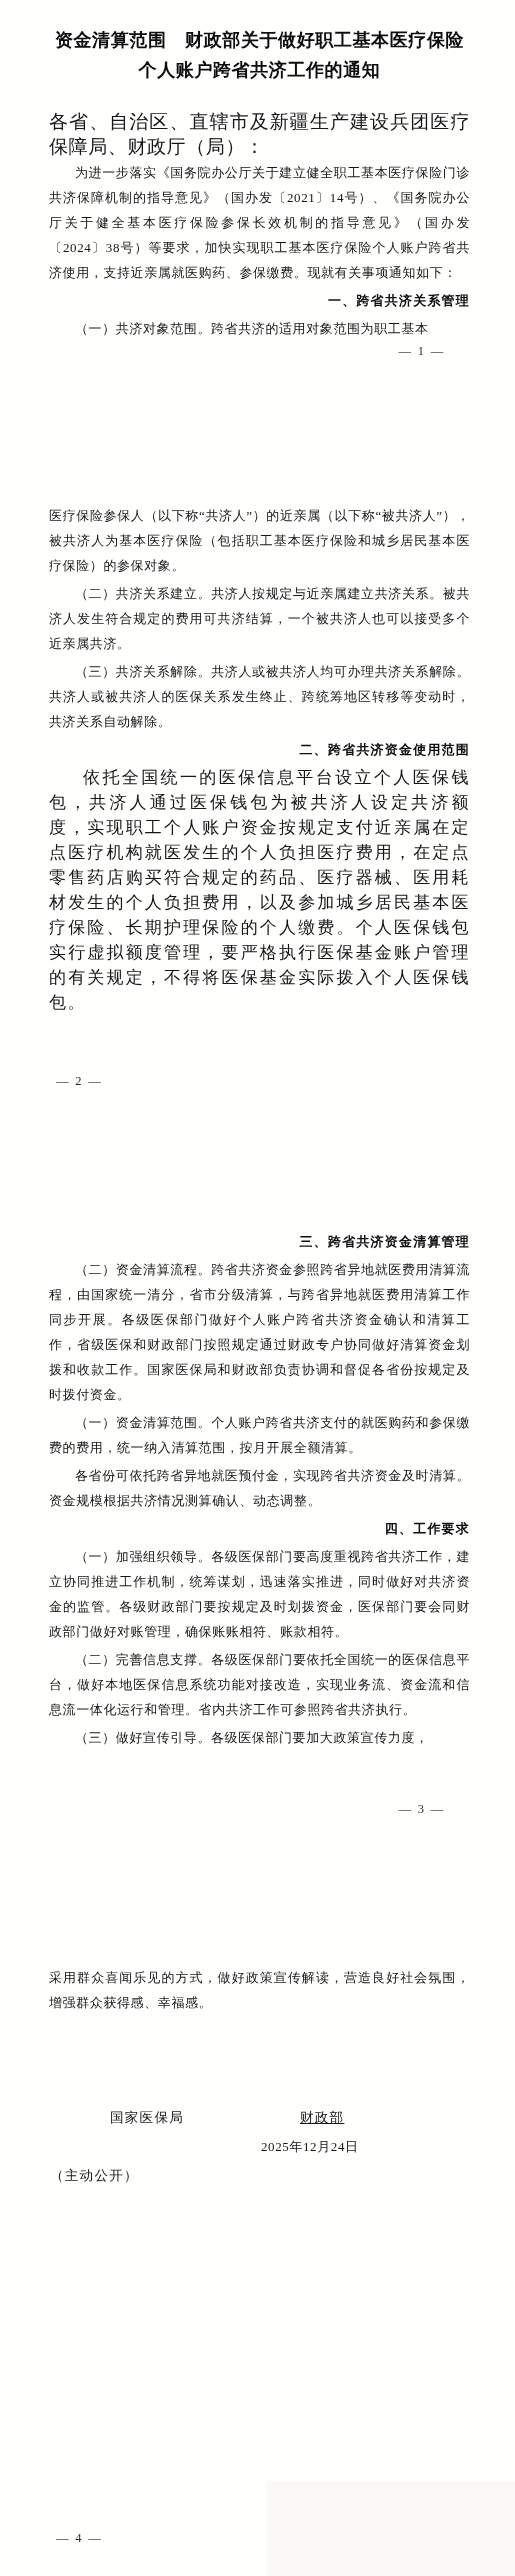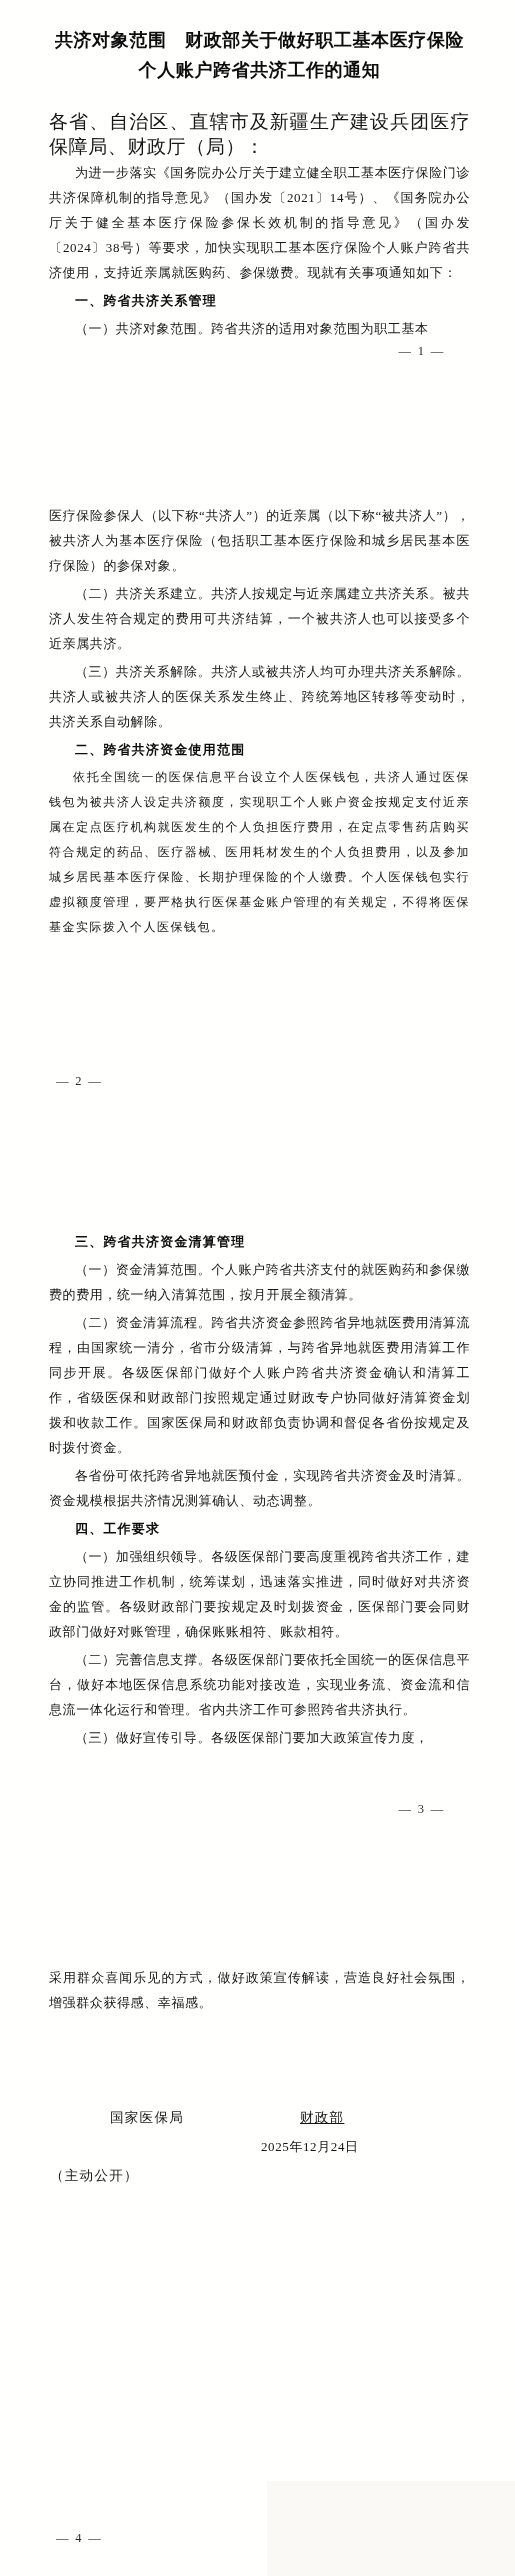--- a/index.html
+++ b/index.html
@@ -27,25 +27,26 @@
 
   .salutation{
     font-size:19px;line-height:25px;letter-spacing:0.6px;
     margin:0 0 1.2px 0;text-align:justify;
   }
   .para{
     font-size:13px;line-height:25px;letter-spacing:0.6px;
     text-align:justify;text-indent:2em;margin:0 0 3px 0;
   }
   .para.no-indent{text-indent:0;}
-  .para.large{font-size:12px;letter-spacing:1.5px;}
+  .para.large{font-size:17px;letter-spacing:1.5px;}
   .heading{
     font-size:13px;line-height:25px;font-weight:700;letter-spacing:1.2px;
     text-indent:2em;margin:0 0 3px 0;color:#0d0d0d;
     font-family:"Liberation Sans","DejaVu Sans",sans-serif;
+    text-align:right;
   }
 
   .page-number{
     position:absolute;font-size:12.5px;letter-spacing:1.8px;color:#2b2b2b;white-space:nowrap;
   }
   .align-right{right:71px;}
   .align-left{left:56px;}
   .page-1 .page-number{top:344px;}
   .page-2 .page-number{top:700px;}
   .page-3 .page-number{top:699px;}
@@ -62,41 +63,41 @@
     background:#f8f4ec;opacity:.55;pointer-events:none;
   }
 </style>
 </head>
 <body>
 
 <div class="doc" id="doc">
   <div class="scan-tint"></div>
 <div class="page page-1">
       <div class="doc-title">
-        <div class="title-line">共济对象范围　财政部关于做好职工基本医疗保险</div>
+        <div class="title-line">资金清算范围　财政部关于做好职工基本医疗保险</div>
         <div class="title-line">个人账户跨省共济工作的通知</div>
       </div>
       <div class="salutation">各省、自治区、直辖市及新疆生产建设兵团医疗保障局、财政厅（局）：</div>
       <div class="para">为进一步落实《国务院办公厅关于建立健全职工基本医疗保险门诊共济保障机制的指导意见》（国办发〔2021〕14号）、《国务院办公厅关于健全基本医疗保险参保长效机制的指导意见》（国办发〔2024〕38号）等要求，加快实现职工基本医疗保险个人账户跨省共济使用，支持近亲属就医购药、参保缴费。现就有关事项通知如下：</div>
       <div class="heading">一、跨省共济关系管理</div>
       <div class="para">（一）共济对象范围。跨省共济的适用对象范围为职工基本</div>
       <div class="page-number align-right">— 1 —</div>
     </div>
     <div class="page page-2">
       <div class="para no-indent">医疗保险参保人（以下称“共济人”）的近亲属（以下称“被共济人”），被共济人为基本医疗保险（包括职工基本医疗保险和城乡居民基本医疗保险）的参保对象。</div>
       <div class="para">（二）共济关系建立。共济人按规定与近亲属建立共济关系。被共济人发生符合规定的费用可共济结算，一个被共济人也可以接受多个近亲属共济。</div>
       <div class="para">（三）共济关系解除。共济人或被共济人均可办理共济关系解除。共济人或被共济人的医保关系发生终止、跨统筹地区转移等变动时，共济关系自动解除。</div>
       <div class="heading">二、跨省共济资金使用范围</div>
       <div class="para large">依托全国统一的医保信息平台设立个人医保钱包，共济人通过医保钱包为被共济人设定共济额度，实现职工个人账户资金按规定支付近亲属在定点医疗机构就医发生的个人负担医疗费用，在定点零售药店购买符合规定的药品、医疗器械、医用耗材发生的个人负担费用，以及参加城乡居民基本医疗保险、长期护理保险的个人缴费。个人医保钱包实行虚拟额度管理，要严格执行医保基金账户管理的有关规定，不得将医保基金实际拨入个人医保钱包。</div>
       <div class="page-number align-left">— 2 —</div>
     </div>
     <div class="page page-3">
       <div class="heading">三、跨省共济资金清算管理</div>
+      <div class="para">（二）资金清算流程。跨省共济资金参照跨省异地就医费用清算流程，由国家统一清分，省市分级清算，与跨省异地就医费用清算工作同步开展。各级医保部门做好个人账户跨省共济资金确认和清算工作，省级医保和财政部门按照规定通过财政专户协同做好清算资金划拨和收款工作。国家医保局和财政部负责协调和督促各省份按规定及时拨付资金。</div>
       <div class="para">（一）资金清算范围。个人账户跨省共济支付的就医购药和参保缴费的费用，统一纳入清算范围，按月开展全额清算。</div>
-      <div class="para">（二）资金清算流程。跨省共济资金参照跨省异地就医费用清算流程，由国家统一清分，省市分级清算，与跨省异地就医费用清算工作同步开展。各级医保部门做好个人账户跨省共济资金确认和清算工作，省级医保和财政部门按照规定通过财政专户协同做好清算资金划拨和收款工作。国家医保局和财政部负责协调和督促各省份按规定及时拨付资金。</div>
       <div class="para">各省份可依托跨省异地就医预付金，实现跨省共济资金及时清算。资金规模根据共济情况测算确认、动态调整。</div>
       <div class="heading">四、工作要求</div>
       <div class="para">（一）加强组织领导。各级医保部门要高度重视跨省共济工作，建立协同推进工作机制，统筹谋划，迅速落实推进，同时做好对共济资金的监管。各级财政部门要按规定及时划拨资金，医保部门要会同财政部门做好对账管理，确保账账相符、账款相符。</div>
       <div class="para">（二）完善信息支撑。各级医保部门要依托全国统一的医保信息平台，做好本地医保信息系统功能对接改造，实现业务流、资金流和信息流一体化运行和管理。省内共济工作可参照跨省共济执行。</div>
       <div class="para">（三）做好宣传引导。各级医保部门要加大政策宣传力度，</div>
       <div class="page-number align-right">— 3 —</div>
     </div>
     <div class="page page-4">
       <div class="para no-indent">采用群众喜闻乐见的方式，做好政策宣传解读，营造良好社会氛围，增强群众获得感、幸福感。</div>
       <div class="signature sig-1">国家医保局</div>

